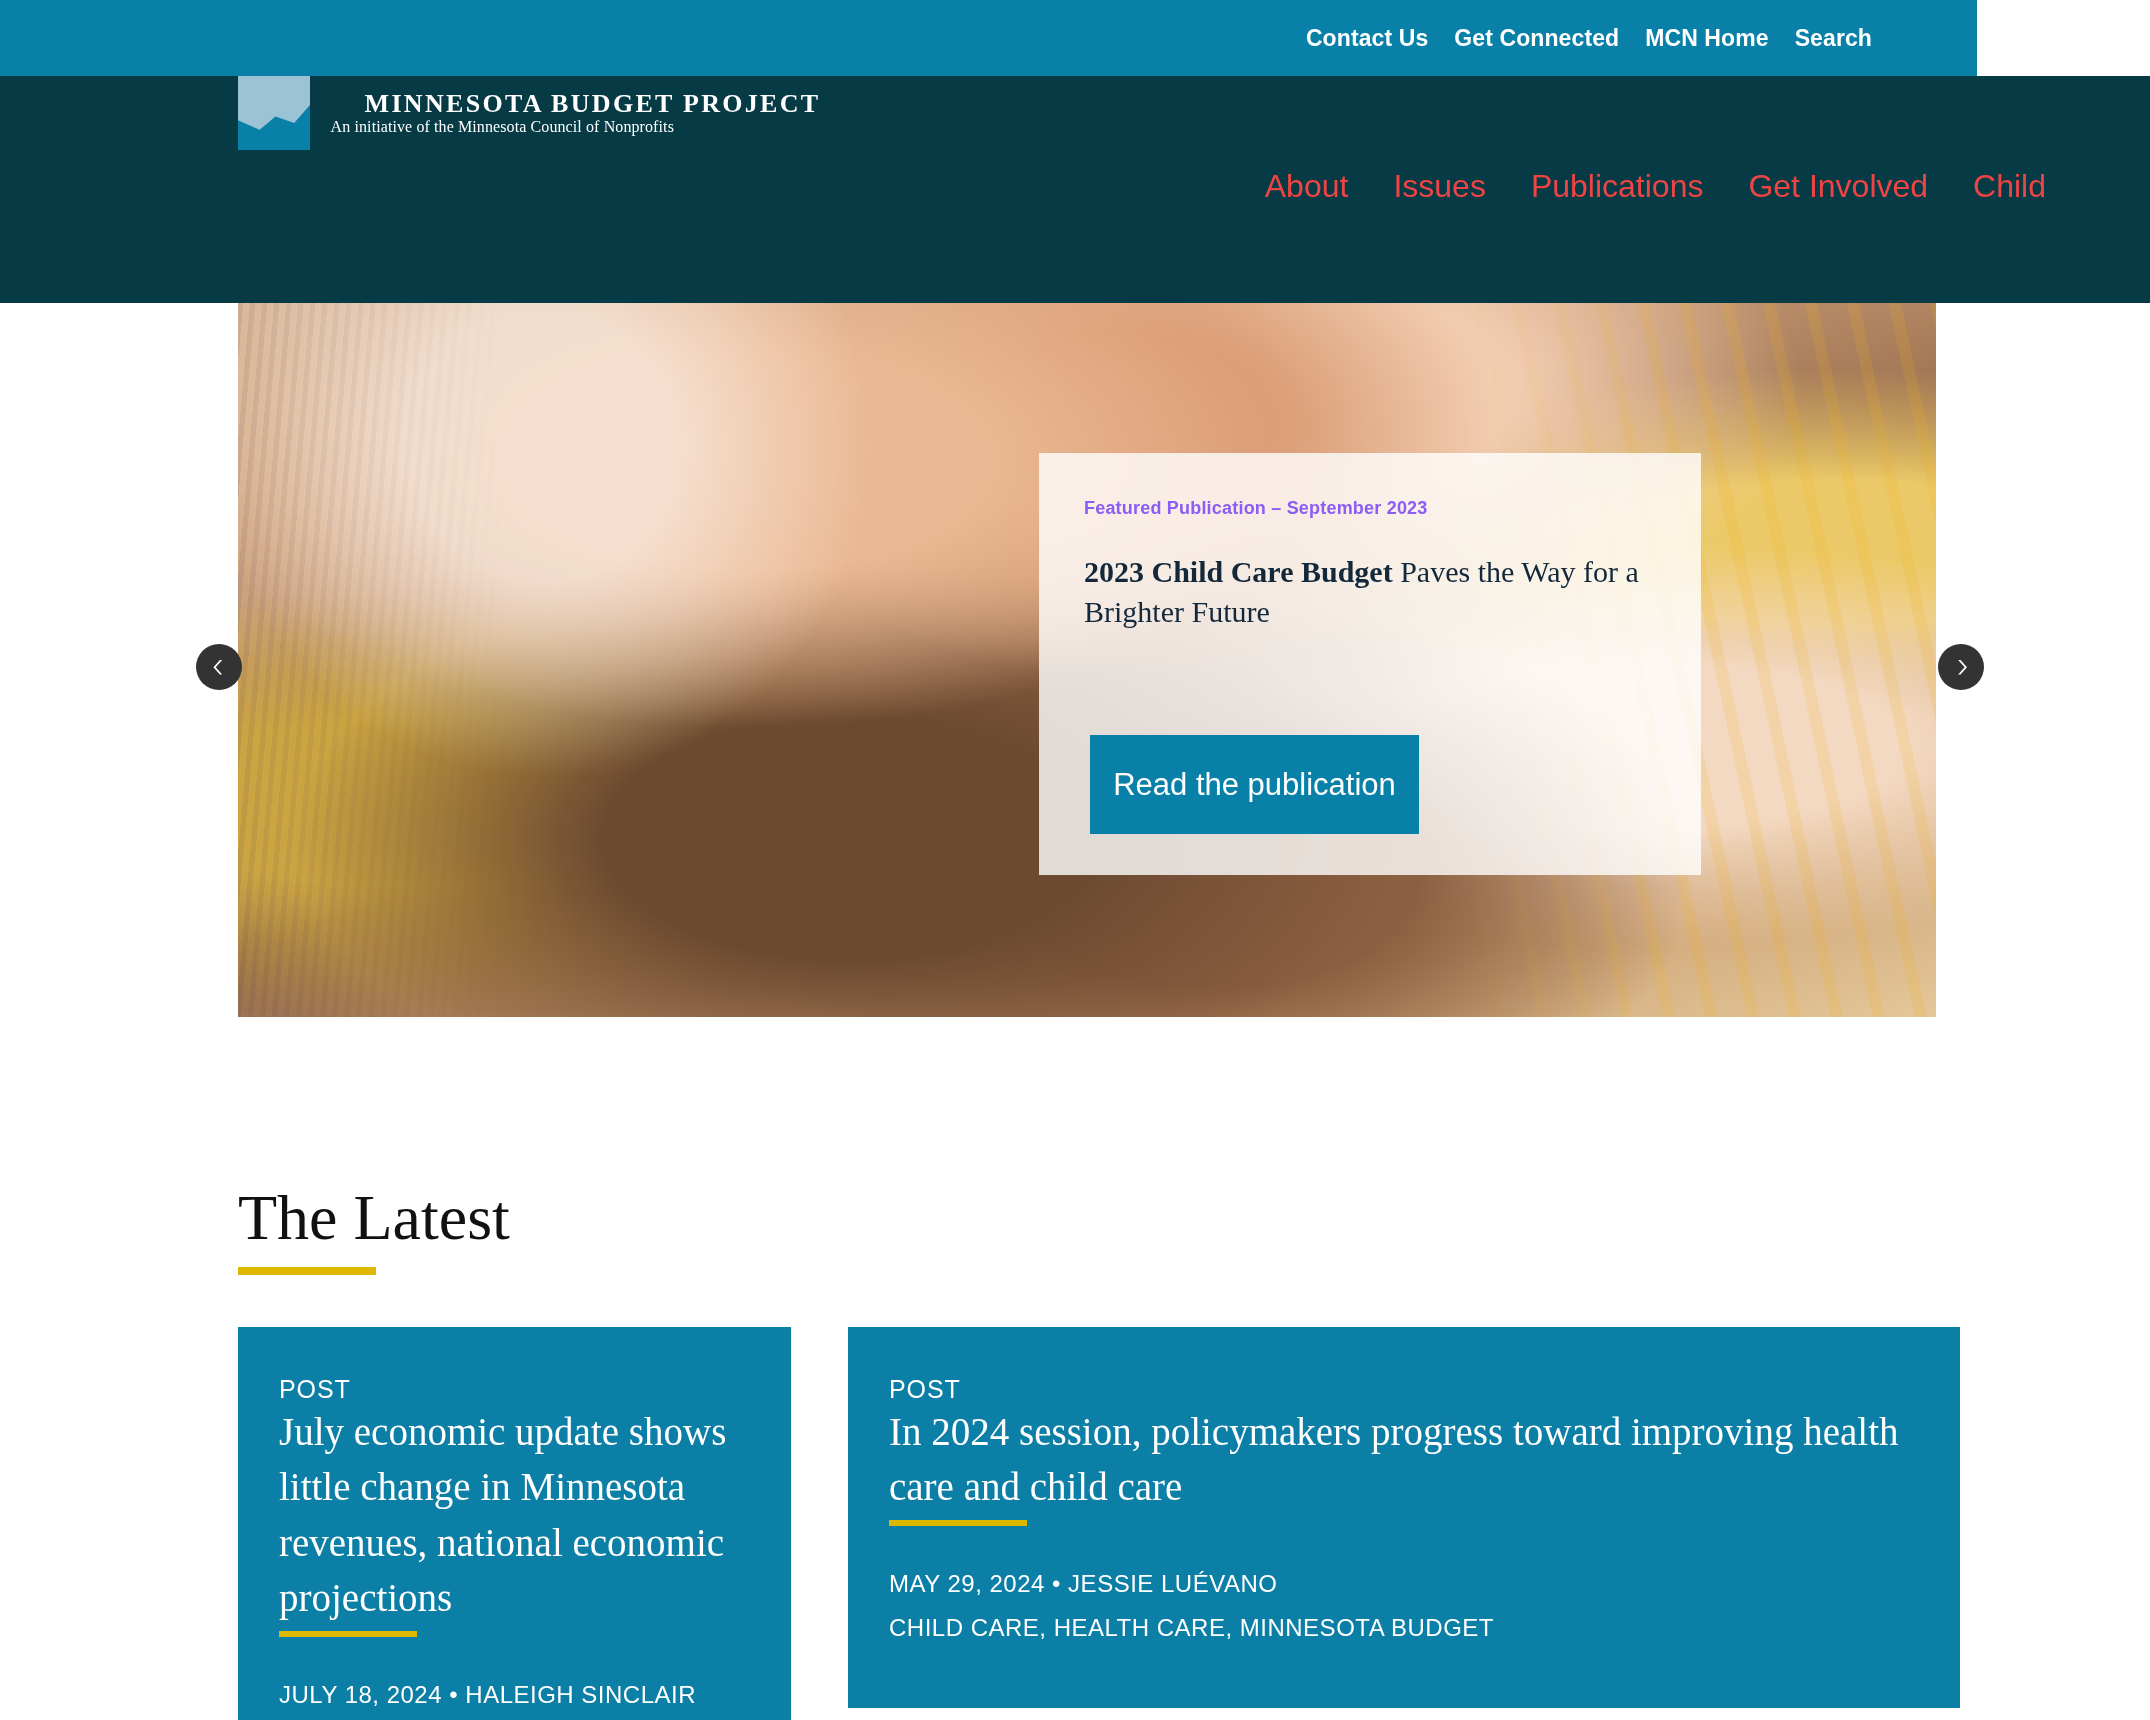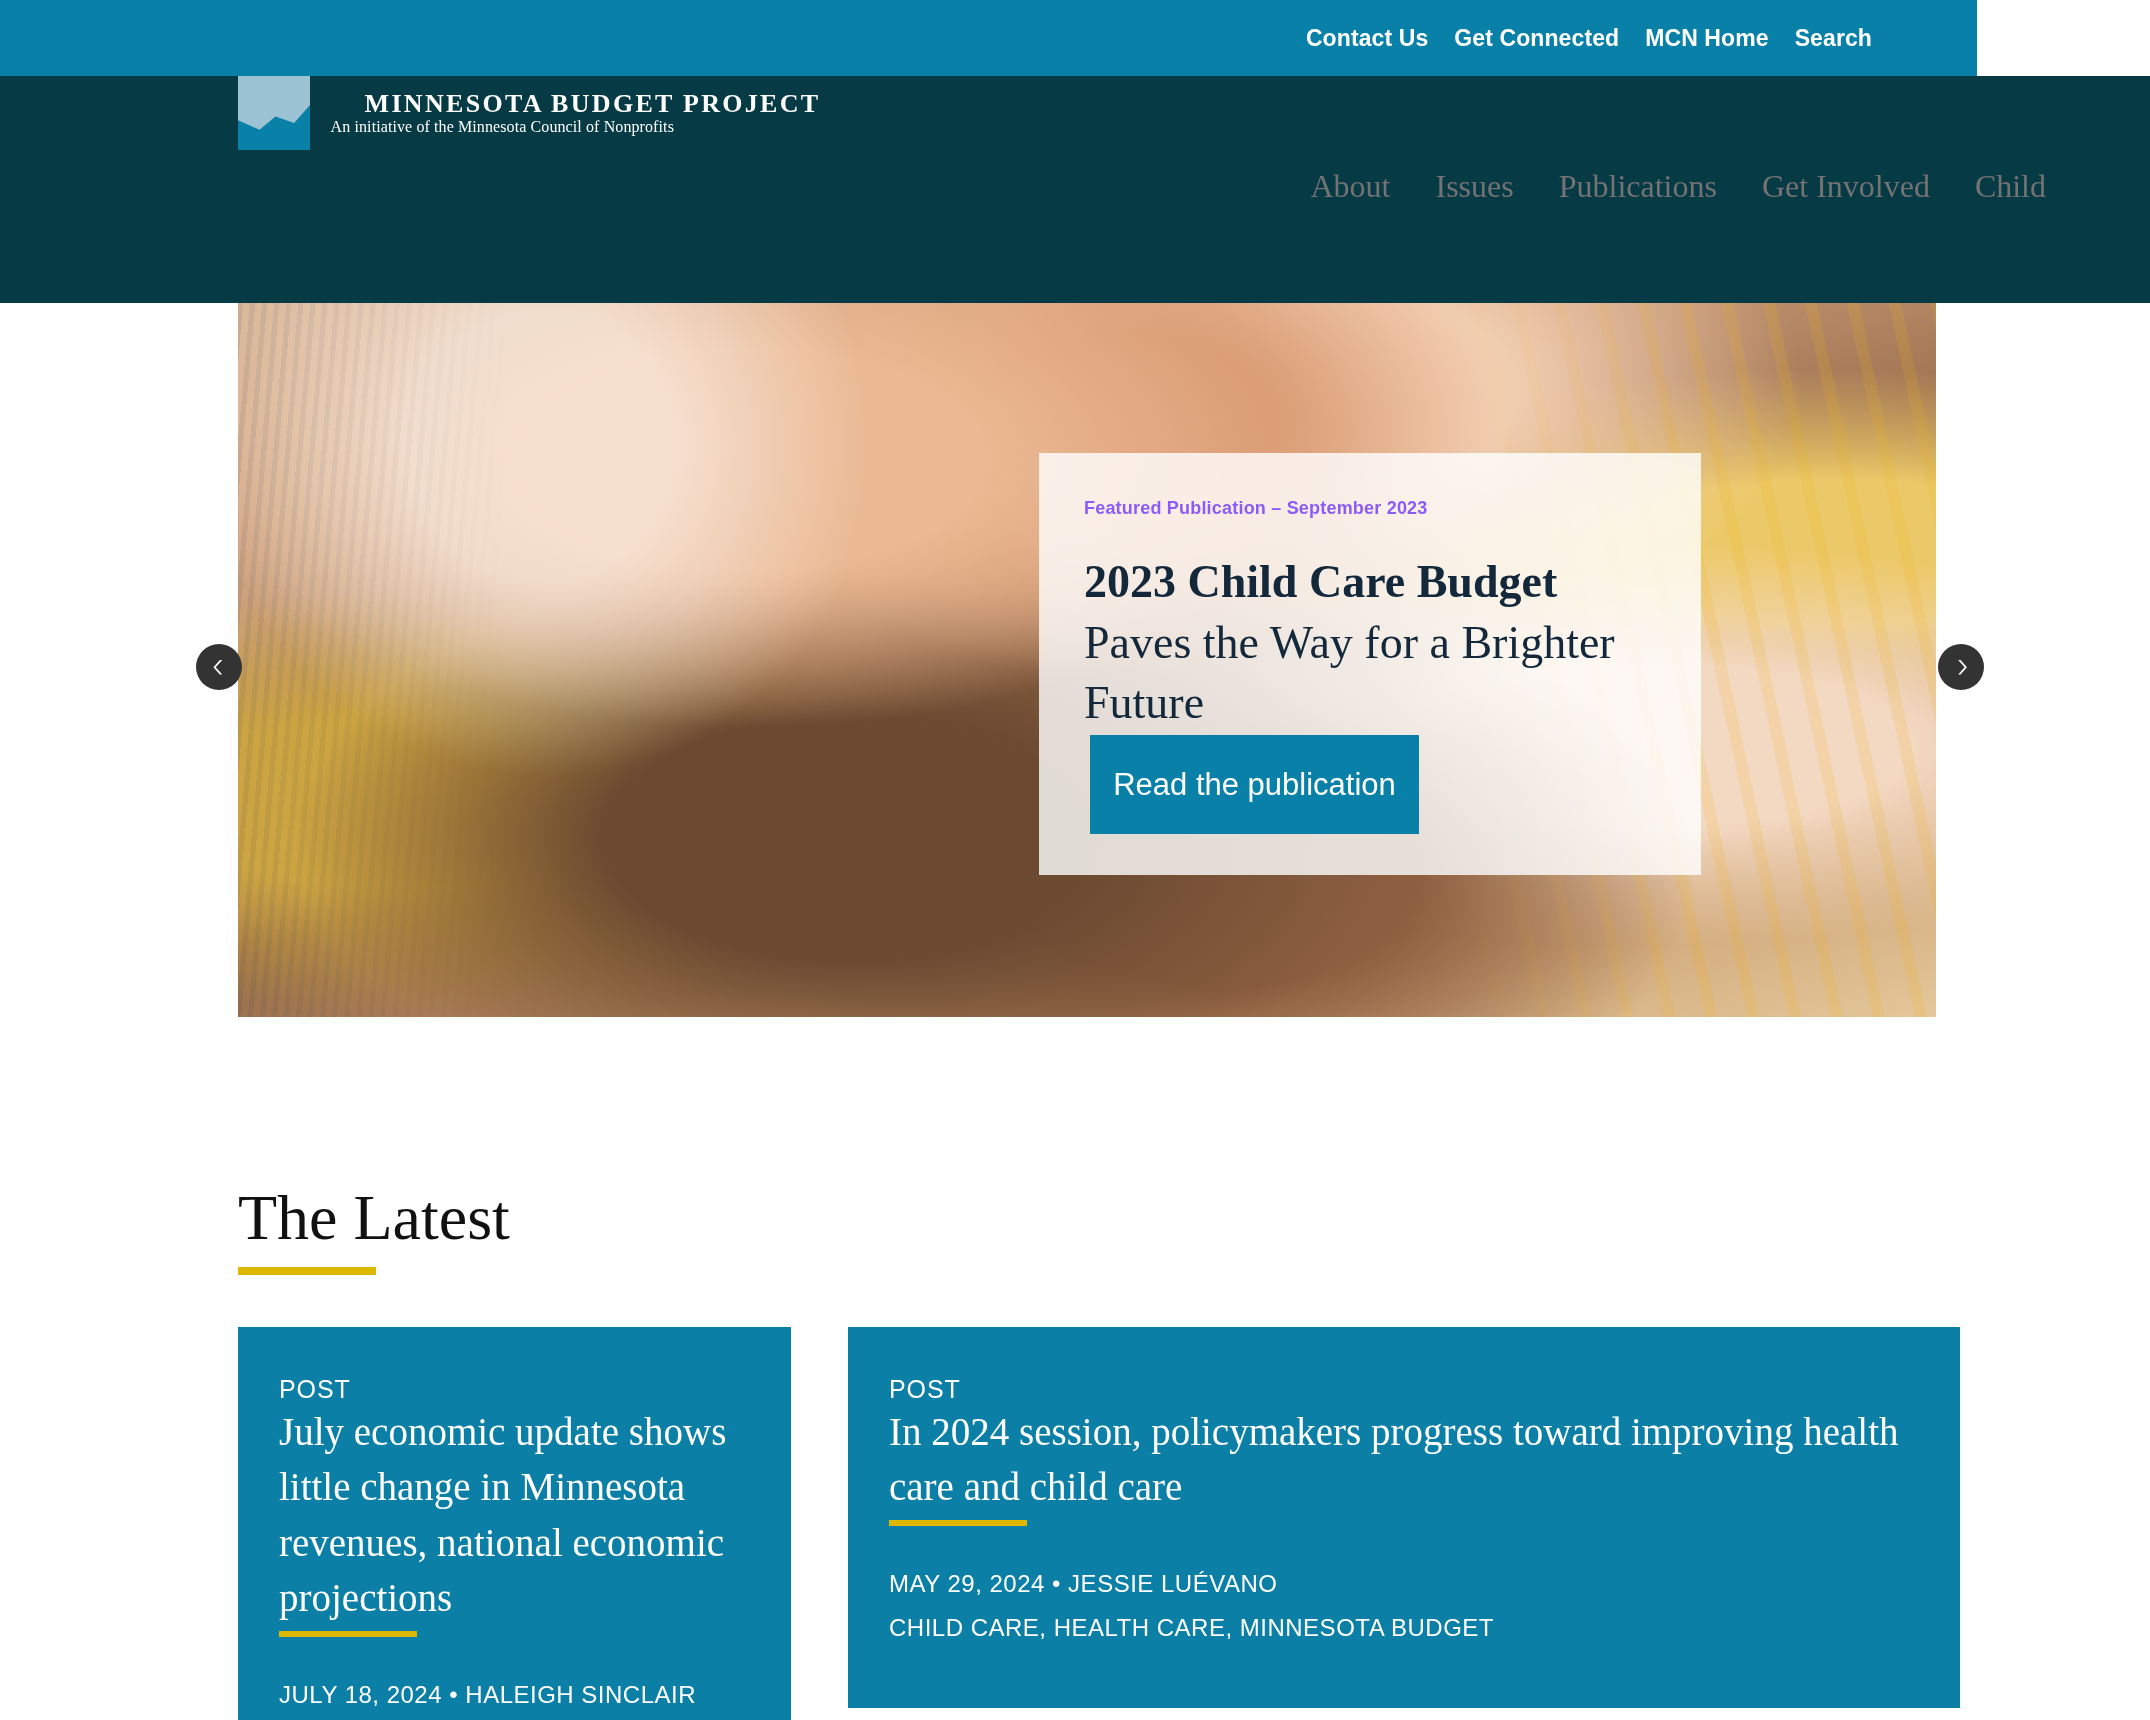--- a/index.html
+++ b/index.html
@@ -72,22 +72,22 @@
     font-size: 16px; color: #ffffff;
     letter-spacing: 0.1px; line-height: 1;
     white-space: nowrap;
   }
 
   .main-nav {
     position: absolute; right: 105px; top: 168px;
     display: flex; align-items: center; gap: 45px;
   }
   .nav-link {
-    color: #737373;
-    font-family: Liberation Serif, serif;
+    color: #ef4444;
+    font-family: Liberation Sans, sans-serif;
     font-size: 32px;
     font-weight: normal;
     text-decoration: none;
     white-space: nowrap;
     cursor: pointer;
   }
 
   
   .hero {
     position: absolute; left: 238px; top: 303px;
@@ -137,21 +137,21 @@
   }
   .caption-eyebrow {
     font-family: "Liberation Sans Narrow", "Liberation Sans", sans-serif;
     font-size: 18px; font-weight: bold; color: #8b5cf6;
     letter-spacing: 0.2px;
     white-space: nowrap;
   }
   .caption-title {
     margin-top: 33px;
     font-family: "Liberation Serif", serif;
-    font-size: 46px;
+    font-size: 30px;
     line-height: 1.32;
     color: #13283b;
     font-weight: normal;
   }
   .caption-title .strong { font-weight: bold; }
   .hero-cta {
     position: absolute; left: 51px; top: 282px;
     width: 329px; height: 99px;
     background: #0880a8;
     border: none;

